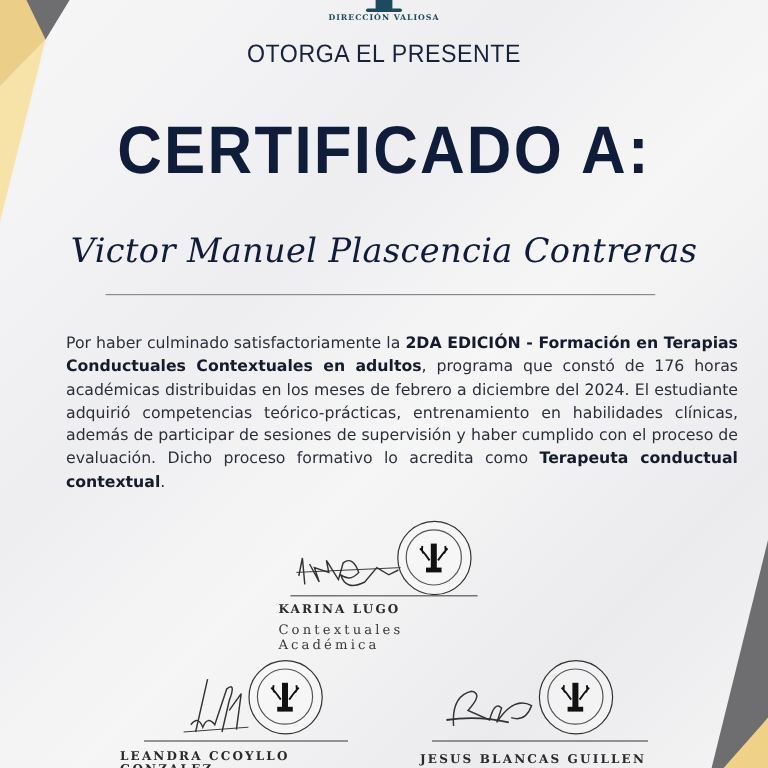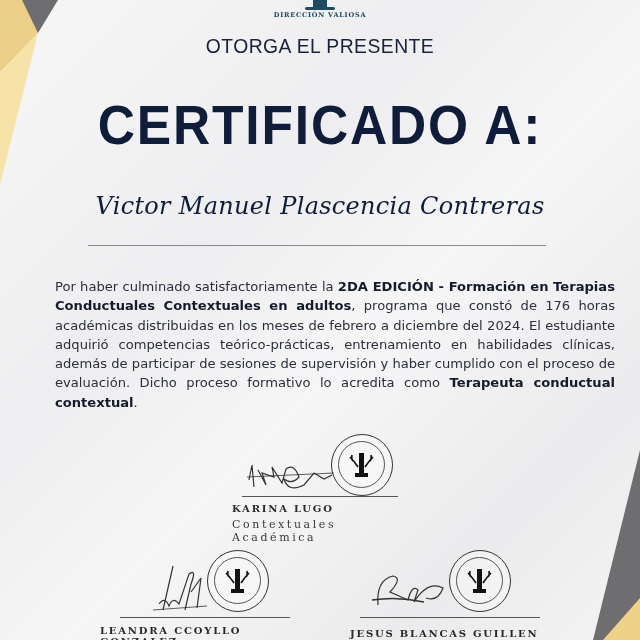--- a/index.html
+++ b/index.html
@@ -10,21 +10,21 @@
     .logo { position:absolute; left:0; right:0; top:0; text-align:center; }
     .logo-pillar { position:absolute; left:313px; top:0; width:14px; height:10px; background:#1d4a5e; }
     .logo-base { position:absolute; left:305px; top:7px; width:30px; height:3px; background:#1d4a5e; border-radius:2px; }
     .logo-text { position:absolute; top:0; left:0; right:0; font-family:"DejaVu Serif", serif; font-weight:bold;
       font-size:6.5px; letter-spacing:0.8px; color:#1d4a5e;margin-top:11px; }
     .subtitle { position:absolute; top:34px; left:0; right:0; text-align:center;
       font-family:"Liberation Sans", sans-serif; font-size:21px; letter-spacing:0.5px; color:#17223b; transform:scaleX(0.92); }
     .title { position:absolute; top:92px; left:0; right:0; text-align:center;
       font-family:"Liberation Sans", sans-serif; font-weight:bold; font-size:56px; letter-spacing:2px; color:#0f1d3a; transform:scaleX(0.92); }
     .recipient { position:absolute; top:192px; left:0; right:0; text-align:center;
-      font-family:"DejaVu Serif", serif; font-style:italic; font-size:24px; color:#0f1d3a; letter-spacing:0.3px; }
+      font-family:"DejaVu Serif", serif; font-style:italic; font-size:28px; color:#0f1d3a; letter-spacing:0.3px; }
     .name-line { position:absolute; top:245px; left:88px; width:458px; height:1px; background:#8a8a8f; }
     .body-text { position:absolute; top:277px; left:55px; width:560px; font-family:"DejaVu Sans", sans-serif;
       font-size:13.1px; line-height:19.3px; text-align:justify; color:#2a2f3a; }
     .body-text b { color:#141b2d; }
     .sig { position:absolute; text-align:left; }
     .sig-line { height:1px; background:#555; }
     .sig-name { font-family:"DejaVu Serif", serif; font-weight:bold; font-size:10px; letter-spacing:1.8px; color:#2a2a2a; }
     .sig-role { font-family:"DejaVu Serif", serif; font-size:11px; letter-spacing:2.6px; color:#3a3a3a; }
     .seal { position:absolute; width:60px; height:60px; border-radius:50%; border:1.5px solid #333; background:rgba(255,255,255,0.35); }
     .seal-inner { position:absolute; left:6px; top:6px; width:45px; height:45px; border-radius:50%; border:1px solid #555; }

